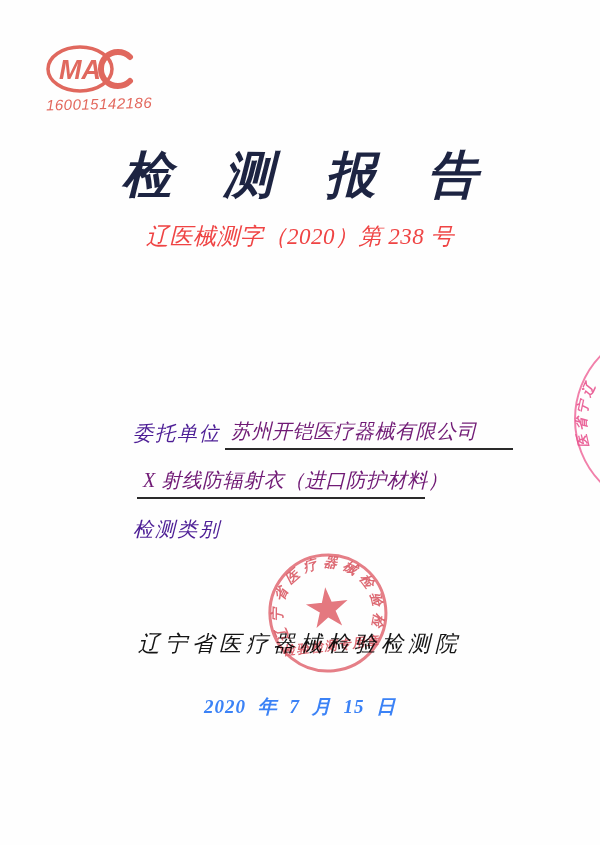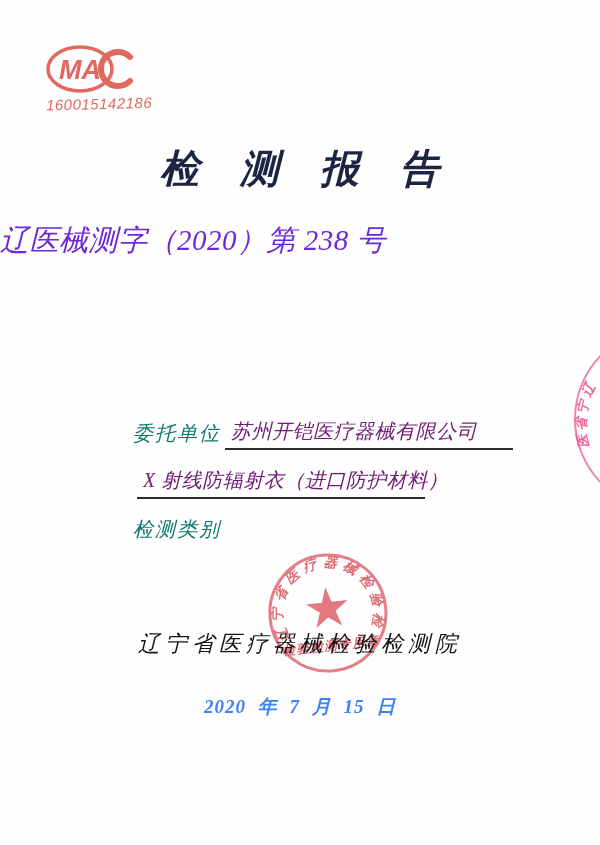--- a/index.html
+++ b/index.html
@@ -22,35 +22,36 @@
     font-family:"Liberation Sans","DejaVu Sans",sans-serif;
     font-size:15px;letter-spacing:.5px;
     color:#e0584c;transform:rotate(-1.5deg);
     opacity:.9;
   }
 
   
   .title{
     position:absolute;left:0;top:148px;width:600px;
     text-align:center;
-    font-size:39px;font-weight:bold;
+    font-size:50px;font-weight:bold;
     color:#1d2442;letter-spacing:1px;
     line-height:1.1;
   }
   .report-no{
     position:absolute;left:0;top:221px;width:600px;
-    font-size:29px;color:#6d28d9;
+    text-align:center;
+    font-size:23px;color:#ef4444;
     letter-spacing:.5px;
   }
 
   
   .fields{position:absolute;left:133px;top:418px;width:360px;}
   .field-row{display:flex;align-items:flex-end;margin-bottom:17px;}
   .field-label{
-    font-size:20px;letter-spacing:2px;color:#0f766e;
+    font-size:20px;letter-spacing:2px;color:#4c1d95;
     white-space:nowrap;flex:0 0 auto;padding-bottom:3px;
   }
   .field-value{
     flex:0 0 auto;width:282px;margin-left:4px;
     border-bottom:2px solid #2a2a2a;
     font-size:20px;color:#701a75;
     padding:0 0 3px 6px;letter-spacing:.5px;
     white-space:nowrap;position:relative;
   }
   .speck{

